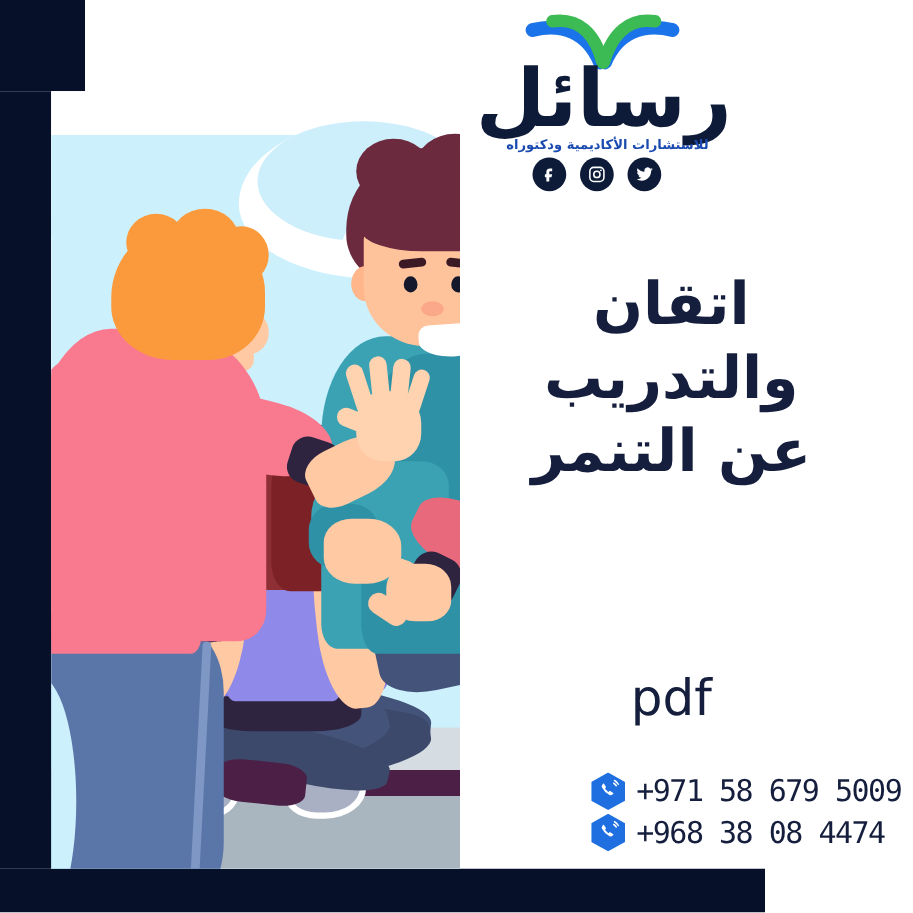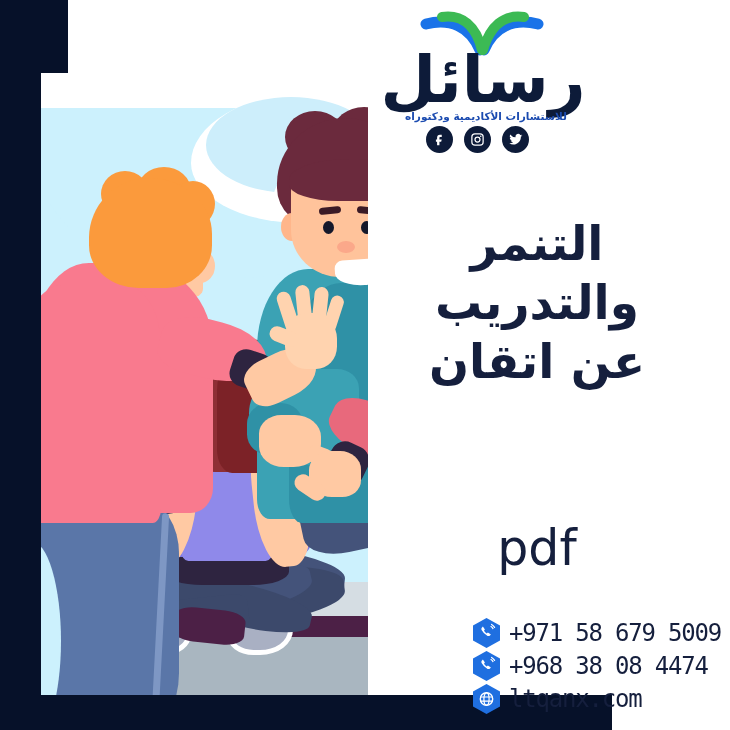--- a/index.html
+++ b/index.html
@@ -154,22 +154,22 @@
   .social{position:absolute;left:58px;top:120px;display:flex;gap:11px;}
   .s-ico{width:27px;height:27px;border-radius:50%;background:#0d1b39;
     display:flex;align-items:center;justify-content:center;}
   .s-ico svg{display:block;}
 
   
   .headline{position:absolute;left:0;top:214px;width:338px;text-align:center;direction:rtl;
     color:#151f3d;font-size:47px;font-weight:700;line-height:1.26;
     font-family:"DejaVu Sans",sans-serif;}
   .headline .ln{display:block;}
-  .pdf{position:absolute;left:0;top:520px;width:338px;text-align:center;
-    color:#151f3d;font-size:49px;font-weight:400;font-family:"DejaVu Sans",sans-serif;}
+  .pdf{position:absolute;left:0;top:536px;width:338px;text-align:center;
+    color:#151f3d;font-size:40px;font-weight:400;font-family:"DejaVu Sans",sans-serif;}
 
   
   .contacts{position:absolute;left:105px;top:616px;width:258px;}
   .crow{display:flex;align-items:center;gap:9px;height:33px;}
   .hexwrap{width:27px;height:30px;flex:0 0 27px;position:relative;}
   .hexwrap svg{position:absolute;left:0;top:0;}
   .ctext{font-size:24px;color:#151f3d;font-family:"DejaVu Sans Mono",monospace;
     font-weight:400;letter-spacing:-1.2px;white-space:nowrap;}
 </style>
 </head>
@@ -308,23 +308,23 @@
         </div>
         <div class="s-ico">
           <svg width="15" height="15" viewBox="0 0 24 24" fill="#ffffff">
             <path d="M23 5.5a8.6 8.6 0 0 1-2.4.7 4.2 4.2 0 0 0 1.8-2.3 8.5 8.5 0 0 1-2.7 1A4.2 4.2 0 0 0 12 7.6c0 .3 0 .6.1.9A12 12 0 0 1 3.4 4a4.2 4.2 0 0 0 1.3 5.6 4.2 4.2 0 0 1-1.9-.5 4.2 4.2 0 0 0 3.4 4.2 4.2 4.2 0 0 1-1.9.1 4.2 4.2 0 0 0 3.9 2.9A8.5 8.5 0 0 1 2 18.1a12 12 0 0 0 6.5 1.9c7.8 0 12.1-6.5 12.1-12.1v-.6A8.6 8.6 0 0 0 23 5.5z"></path>
           </svg>
         </div>
       </div>
     </div>
 
     <div class="headline">
-      <span class="ln">التنمر</span>
+      <span class="ln">اتقان</span>
       <span class="ln">والتدريب</span>
-      <span class="ln">عن اتقان</span>
+      <span class="ln">عن التنمر</span>
     </div>
     <div class="pdf">pdf</div>
 
     <div class="contacts">
       <div class="crow">
         <div class="hexwrap">
           <svg width="27" height="30" viewBox="0 0 27 30">
             <polygon points="13.5,0 27,7.5 27,22.5 13.5,30 0,22.5 0,7.5" fill="#1f6fe0"></polygon>
             <path d="M9 9.5c-.6.6-.8 1.6-.4 2.4a14 14 0 0 0 6 6c.8.4 1.8.2 2.4-.4l.9-.9-3-2-1.2.9a9 9 0 0 1-2.7-2.7l.9-1.2-2-3z" fill="#ffffff"></path>
             <path d="M18 8.6a5.5 5.5 0 0 1 2 2" fill="none" stroke="#ffffff" stroke-width="1.2" stroke-linecap="round"></path>
@@ -337,27 +337,16 @@
         <div class="hexwrap">
           <svg width="27" height="30" viewBox="0 0 27 30">
             <polygon points="13.5,0 27,7.5 27,22.5 13.5,30 0,22.5 0,7.5" fill="#1f6fe0"></polygon>
             <path d="M9 9.5c-.6.6-.8 1.6-.4 2.4a14 14 0 0 0 6 6c.8.4 1.8.2 2.4-.4l.9-.9-3-2-1.2.9a9 9 0 0 1-2.7-2.7l.9-1.2-2-3z" fill="#ffffff"></path>
             <path d="M18 8.6a5.5 5.5 0 0 1 2 2" fill="none" stroke="#ffffff" stroke-width="1.2" stroke-linecap="round"></path>
             <path d="M18.6 6.4a8 8 0 0 1 3 3" fill="none" stroke="#ffffff" stroke-width="1.2" stroke-linecap="round"></path>
           </svg>
         </div>
         <div class="ctext">+968 38 08 4474</div>
       </div>
-      <div class="crow">
-        <div class="hexwrap">
-          <svg width="27" height="30" viewBox="0 0 27 30">
-            <polygon points="13.5,0 27,7.5 27,22.5 13.5,30 0,22.5 0,7.5" fill="#1f6fe0"></polygon>
-            <circle cx="13.5" cy="15" r="6.2" fill="none" stroke="#ffffff" stroke-width="1.4"></circle>
-            <ellipse cx="13.5" cy="15" rx="2.6" ry="6.2" fill="none" stroke="#ffffff" stroke-width="1.2"></ellipse>
-            <path d="M7.5 13h12M7.5 17.2h12" stroke="#ffffff" stroke-width="1.2" fill="none"></path>
-          </svg>
-        </div>
-        <div class="ctext">ltqanx.com</div>
-      </div>
     </div>
 
   </div>
 </div>
 
 </body></html>

